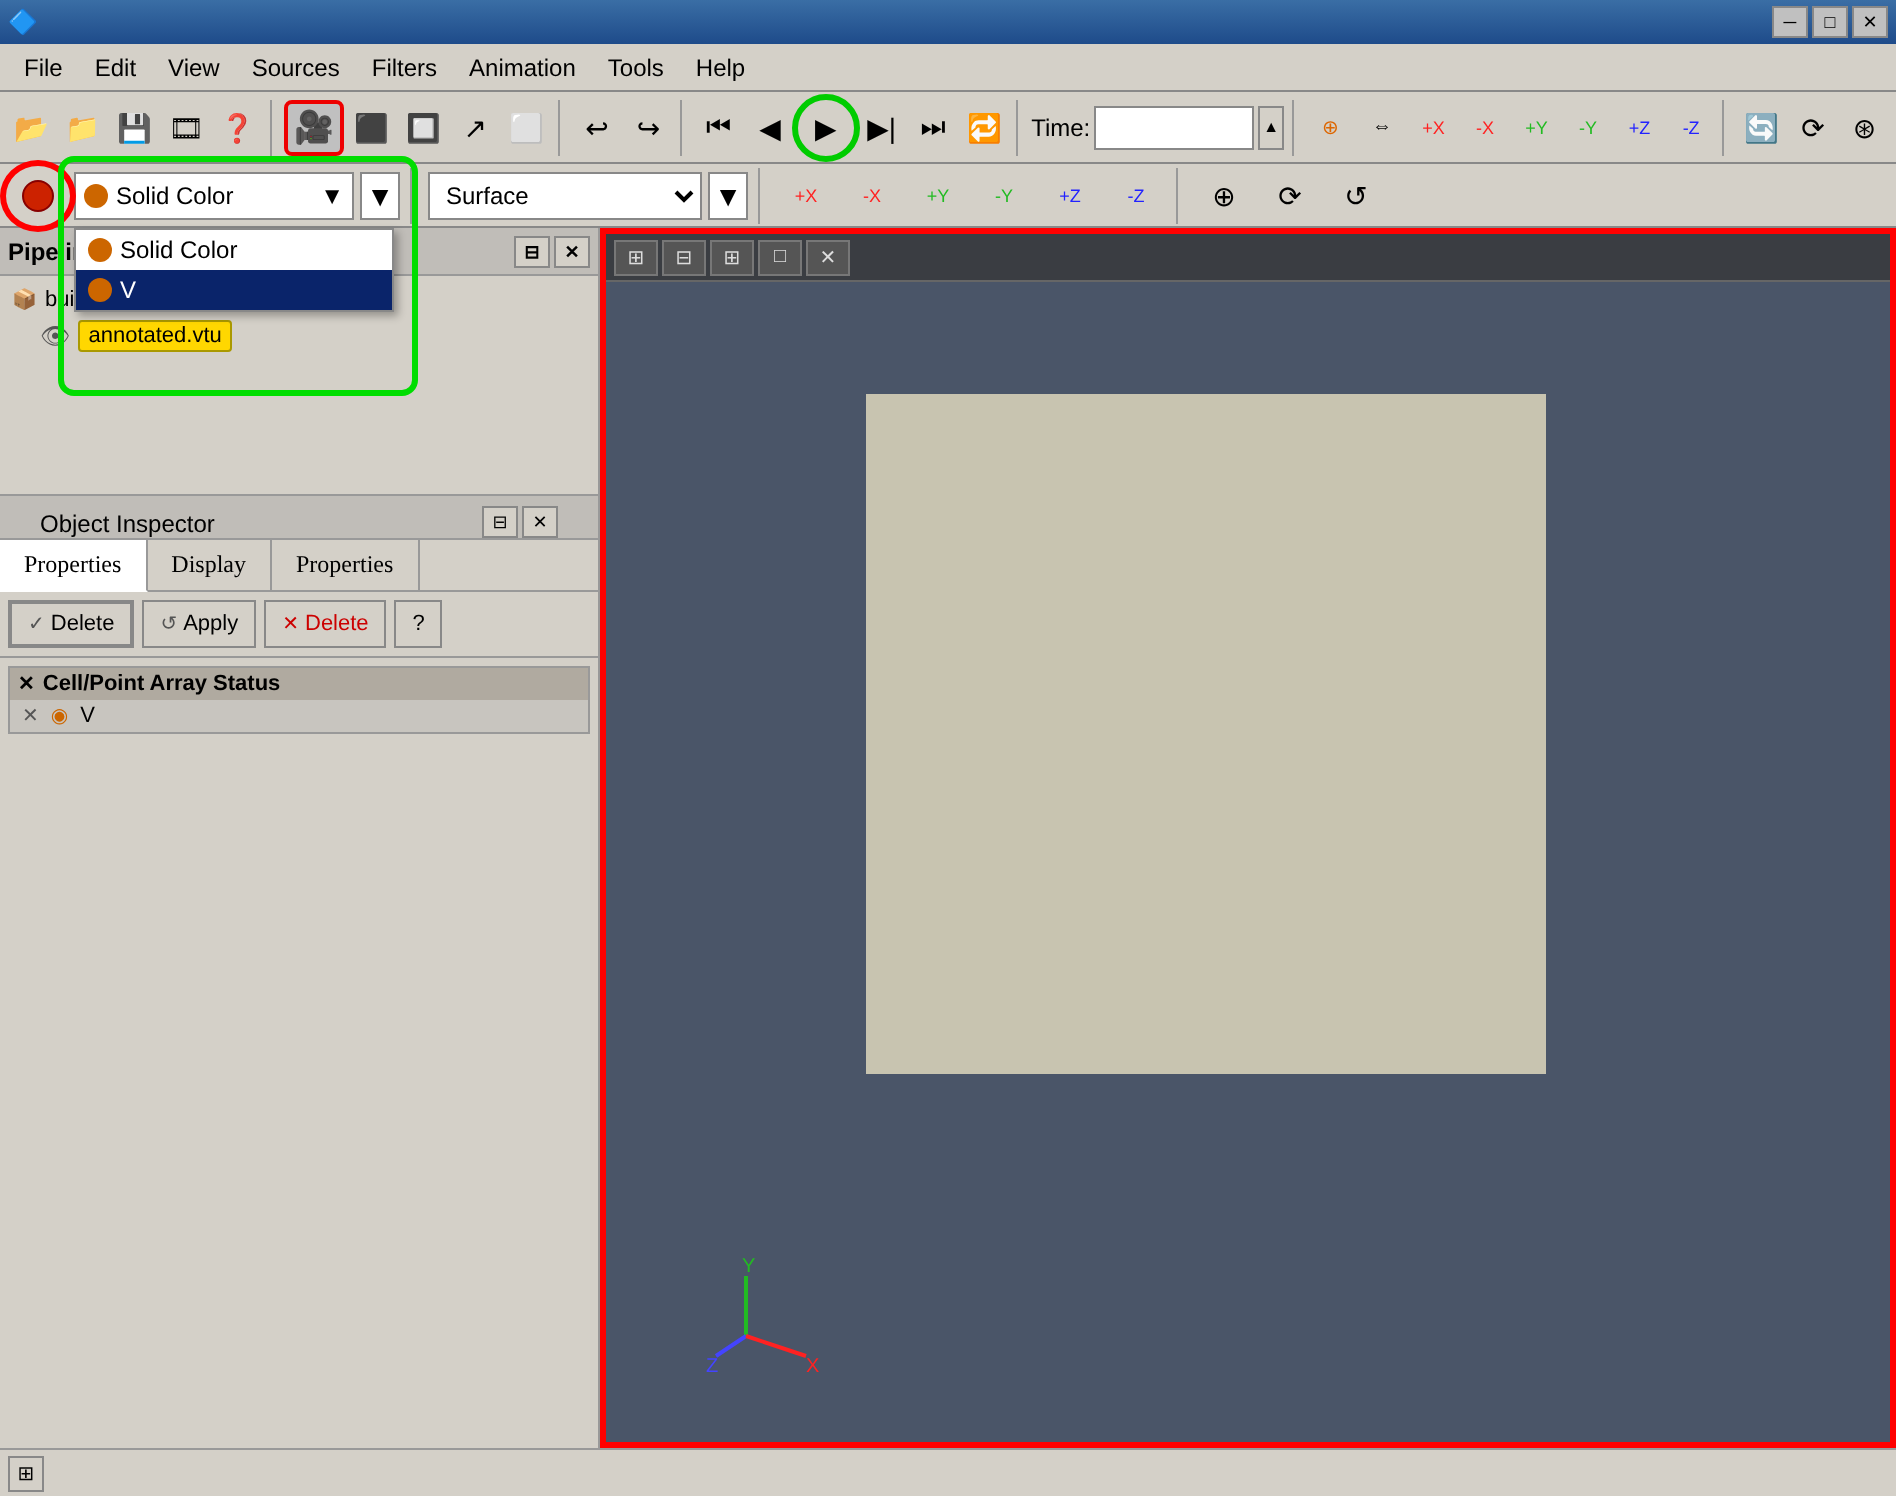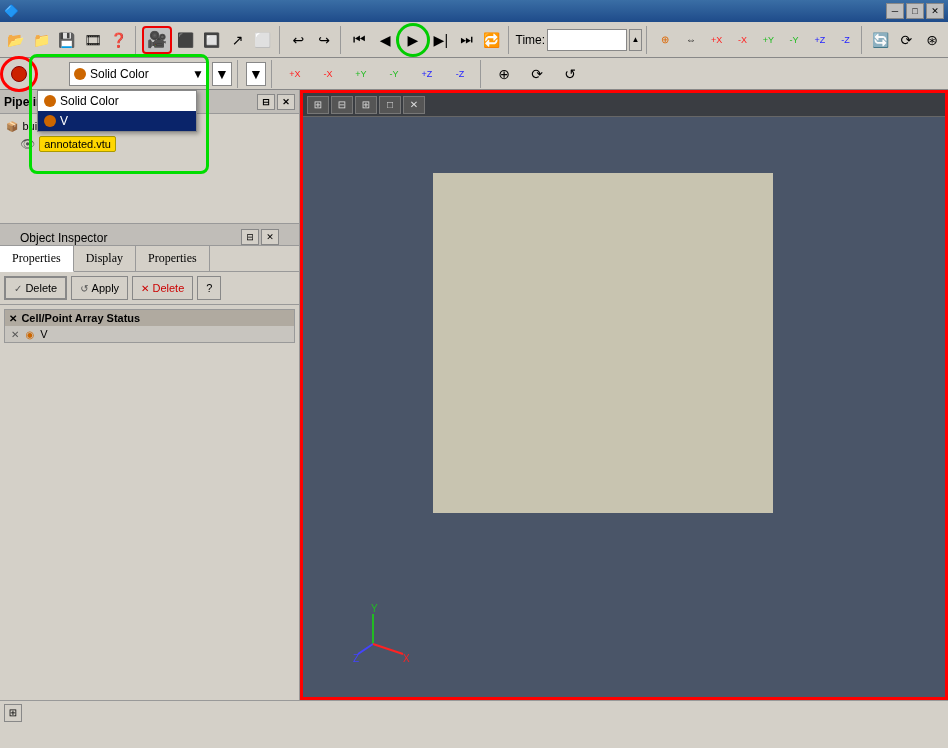--- a/index.html
+++ b/index.html
@@ -80,21 +80,21 @@
       display: flex;
       align-items: center;
       gap: 3px;
       padding: 2px 4px;
       border-bottom: 1px solid #888;
     }
 
     
     .color-dropdown-wrapper {
       position: relative;
-      display: flex; align-items: flex-end; padding-left: 32px;
+      display: flex; align-items: flex-end;
     }
     .color-dropdown {
       display: flex; align-items: center;
       background: white;
       border: 1px solid #888;
       height: 24px;
       padding: 0 4px;
       cursor: pointer;
       min-width: 140px;
       font-size: 12px;
@@ -330,20 +330,30 @@
     <div class="title-bar-left">
       <span>🔷</span>
     </div>
     <div class="title-bar-controls">
       <div class="title-bar-btn">─</div>
       <div class="title-bar-btn">□</div>
       <div class="title-bar-btn">✕</div>
     </div>
   </div>
 
+  <div class="menu-bar">
+    <span class="menu-item">File</span>
+    <span class="menu-item">Edit</span>
+    <span class="menu-item">View</span>
+    <span class="menu-item">Sources</span>
+    <span class="menu-item">Filters</span>
+    <span class="menu-item">Animation</span>
+    <span class="menu-item">Tools</span>
+    <span class="menu-item">Help</span>
+  </div>
 
   <div class="toolbar-row">
     <button class="toolbar-btn" title="Open">📂</button>
     <button class="toolbar-btn" title="Open Recent">📁</button>
     <button class="toolbar-btn" title="Save">💾</button>
     <button class="toolbar-btn" title="Save Animation">🎞</button>
     <button class="toolbar-btn" title="Help">❓</button>
     <div class="toolbar-separator"></div>
 
     <div style="position:relative;">
@@ -427,20 +437,26 @@
           <div class="color-dot" style="background:#cc6600;"></div>
           <span>V</span>
         </div>
       </div>
     </div>
 
     <button class="toolbar-btn" style="border:1px solid #888; background:white; height:24px; width:20px;">▼</button>
 
     <div class="toolbar-separator"></div>
 
+    <select class="repr-select">
+      <option>Surface</option>
+      <option>Wireframe</option>
+      <option>Points</option>
+      <option>Surface With Edges</option>
+    </select>
 
     <button class="toolbar-btn" style="border:1px solid #888; background:white; height:24px; width:20px;">▼</button>
 
     <div class="toolbar-separator"></div>
 
     <button class="toolbar-btn" style="font-size:9px; color:#ff2222;">+X</button>
     <button class="toolbar-btn" style="font-size:9px; color:#ff2222;">-X</button>
     <button class="toolbar-btn" style="font-size:9px; color:#22bb22;">+Y</button>
     <button class="toolbar-btn" style="font-size:9px; color:#22bb22;">-Y</button>
     <button class="toolbar-btn" style="font-size:9px; color:#2222ff;">+Z</button>

